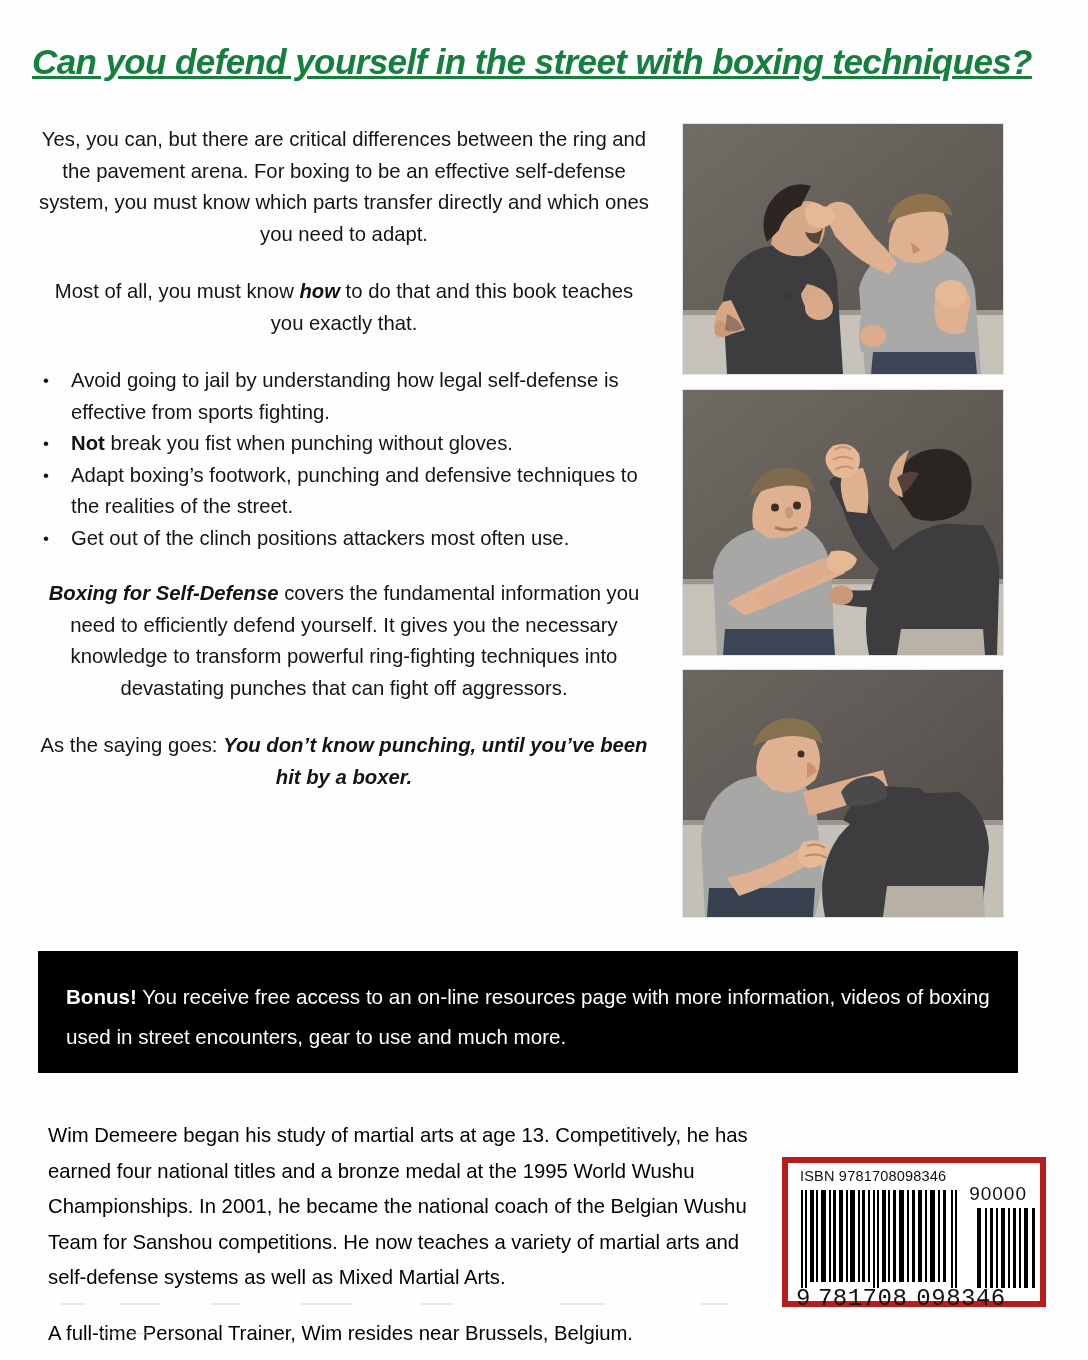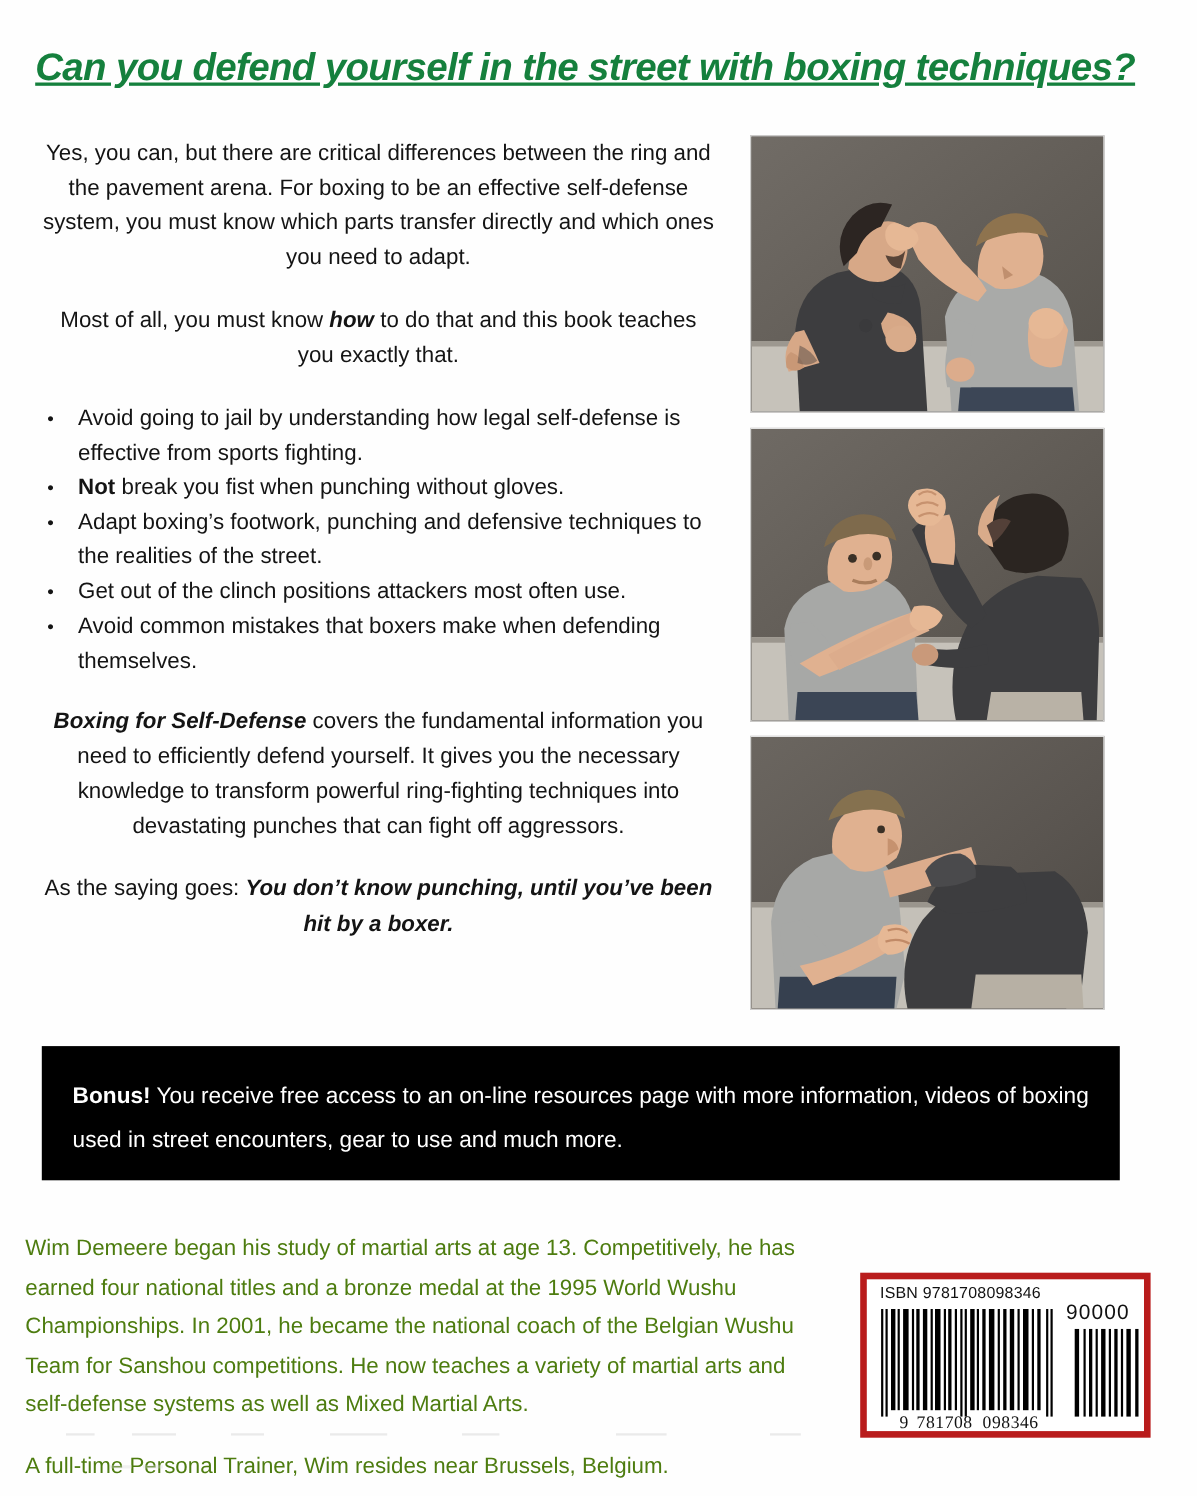--- a/index.html
+++ b/index.html
@@ -110,26 +110,26 @@
     font-size: 20.6px;
     line-height: 40px;
   }
   .bonus-banner .lead {
     font-weight: 700;
   }
 
   
   .bio {
     position: absolute;
-    left: 23px;
+    left: 48px;
     top: 1118px;
     width: 700px;
     font-size: 20.3px;
     line-height: 35.5px;
-    color: #4d7c0f;
+    color: #000000;
   }
   .bio p { margin: 0 0 20px 0; }
   .bio p:last-child { margin-bottom: 0; }
 
   
   .barcode-box {
     position: absolute;
     left: 782px;
     top: 1157px;
     width: 264px;
@@ -170,22 +170,22 @@
     top: 45px;
     width: 64px;
     height: 80px;
   }
   .bars-main svg, .bars-addon svg { display: block; width: 100%; height: 100%; }
   .digits-row {
     position: absolute;
     left: 8px;
     top: 122px;
     width: 170px;
-    font-size: 16px;
-    font-family: Liberation Serif, serif;
+    font-size: 24px;
+    font-family: Liberation Mono, monospace;
     color: #111111;
     letter-spacing: 0.5px;
     white-space: nowrap;
     text-align: center;
   }
   .digits-row .g { display: inline-block; }
   .d-lead { margin-right: 7px; }
   .d-left { margin-right: 9px; }
 
   .scan-speck {
@@ -215,23 +215,20 @@
         <span class="bold-only"></span><span>Avoid going to jail by understanding how legal self-defense is effective from sports fighting.</span>
       </li>
       <li>
         <span class="bold-only">Not</span><span> break you fist when punching without gloves.</span>
       </li>
       <li>
         <span class="bold-only"></span><span>Adapt boxing’s footwork, punching and defensive techniques to the realities of the street.</span>
       </li>
       <li>
         <span class="bold-only"></span><span>Get out of the clinch positions attackers most often use.</span>
-      </li>
-      <li>
-        <span class="bold-only"></span><span>Avoid common mistakes that boxers make when defending themselves.</span>
       </li>
     </ul>
 
     <p class="para">
       <span class="bold-italic">Boxing for Self-Defense</span><span> covers the fundamental information you need to efficiently defend yourself. It gives you the necessary knowledge to transform powerful ring-fighting techniques into devastating punches that can fight off aggressors.</span>
     </p>
 
     <p class="para">
       <span>As the saying goes: </span><span class="bold-italic">You don’t know punching, until you’ve been hit by a boxer.</span>
     </p>

